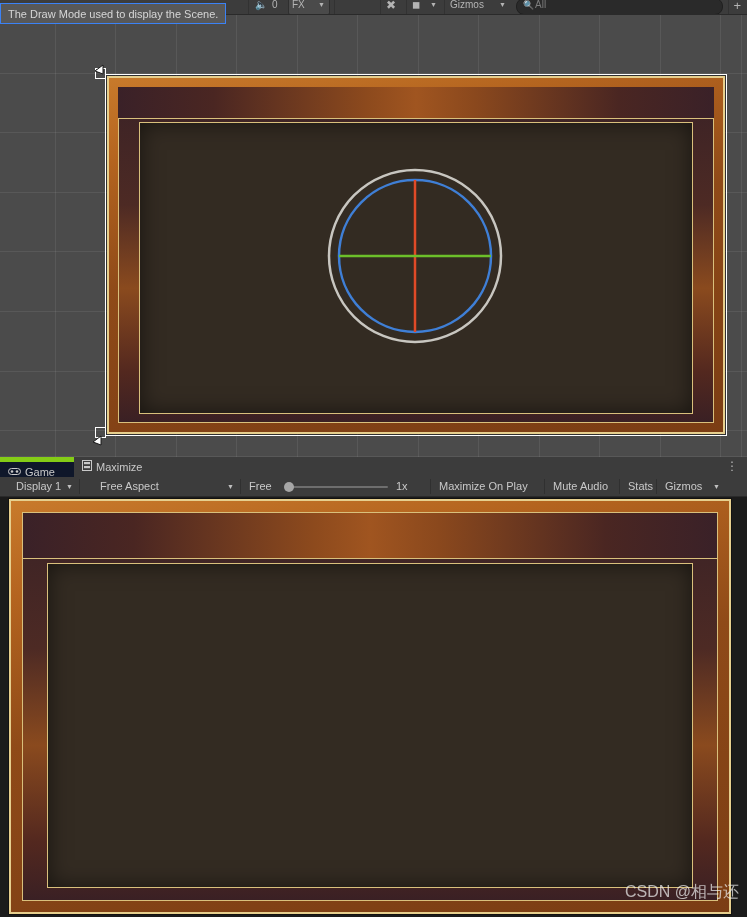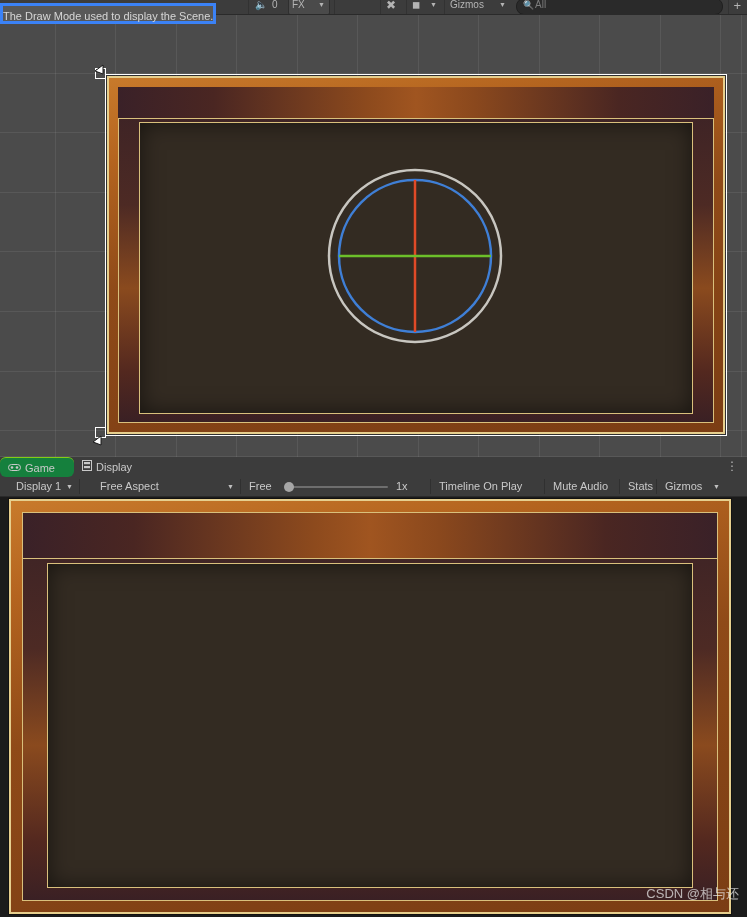--- a/index.html
+++ b/index.html
@@ -102,23 +102,23 @@
     color: #b4b4b4;
     vertical-align: middle;
   }
 
   
   .tooltip {
     position: absolute;
     left: 0px; top: 3px;
     height: 21px;
     line-height: 21px;
-    padding: 0 0;
+    padding: 0 7px;
     background: #585858;
-    border: 3px solid #3b82f6;
+    border: 1px solid #3b82f6;
     color: #d6d6d6;
     font-size: 11px;
     white-space: nowrap;
     z-index: 60;
     box-sizing: border-box;
   }
 
   
   .scene-grid {
     position: absolute;
@@ -233,23 +233,22 @@
     height: 20px;
     line-height: 20px;
     padding: 0 10px 0 8px;
     font-size: 11px;
     color: #c9c9c9;
     box-sizing: border-box;
     white-space: nowrap;
     cursor: default;
   }
   .tab.active {
-    background: #15803d;
-    border-top: 1px solid #84cc16;
-    border-radius: 6px;
+    background: #0f172a;
+    border-top: 5px solid #84cc16;
   }
   .tab .ticon {
     display: inline-block;
     vertical-align: middle;
     margin-right: 4px;
     position: relative;
     top: -1px;
   }
   .kebab {
     position: absolute;
@@ -328,21 +327,21 @@
   }
   #game-frame .ornate-inner1 { left: 11px; right: 11px; top: 11px; bottom: 11px; }
   #game-frame .ornate-band { left: 12px; right: 12px; top: 12px; height: 46px; }
   #game-frame .ornate-inner2 {
     left: 36px; right: 36px; top: 62px; bottom: 24px;
   }
 
   .watermark {
     position: absolute;
     right: 8px; bottom: 14px;
-    font-size: 13px;
+    font-size: 16px;
     color: rgba(236,236,236,0.72);
     z-index: 50;
     white-space: nowrap;
     font-family: "Liberation Sans", sans-serif;
   }
 </style>
 </head>
 <body>
 
 <div class="app">
@@ -423,41 +422,41 @@
           </svg>
         </span><span>Game</span>
       </div>
       <div class="tab" style="left:74px; width:96px;">
         <span class="ticon">
           <svg width="10" height="11" viewBox="0 0 10 11">
             <rect x="0.5" y="0.5" width="9" height="10" fill="none" stroke="#c9c9c9" stroke-width="1"></rect>
             <rect x="2" y="2" width="6" height="2.2" fill="#c9c9c9"></rect>
             <rect x="2" y="6" width="6" height="2.2" fill="#c9c9c9"></rect>
           </svg>
-        </span><span>Display</span>
+        </span><span>Maximize</span>
       </div>
       <div class="kebab">⋮</div>
     </div>
 
     <div class="gametoolbar">
       <div class="gt-btn" style="left:2px;margin-left:8px;">Display 1</div>
       <div class="gt-caret" style="left:66px;">▼</div>
       <div class="gt-sep" style="left:79px;"></div>
 
       <div class="gt-btn" style="left:94px;">Free Aspect</div>
       <div class="gt-caret" style="left:227px;">▼</div>
       <div class="gt-sep" style="left:240px;"></div>
 
       <div class="gt-btn" style="left:243px;">Free</div>
       <div class="slider-track" style="left:288px; width:100px;"></div>
       <div class="slider-knob" style="left:284px;"></div>
       <div class="gt-btn" style="left:390px;">1x</div>
       <div class="gt-sep" style="left:430px;"></div>
 
-      <div class="gt-btn" style="left:433px;">Timeline On Play</div>
+      <div class="gt-btn" style="left:433px;">Maximize On Play</div>
       <div class="gt-sep" style="left:544px;"></div>
       <div class="gt-btn" style="left:547px;">Mute Audio</div>
       <div class="gt-sep" style="left:619px;"></div>
       <div class="gt-btn" style="left:622px;text-align:center;">Stats</div>
       <div class="gt-sep" style="left:656px;"></div>
       <div class="gt-btn" style="left:659px;">Gizmos</div>
       <div class="gt-caret" style="left:713px;">▼</div>
     </div>
 
     <div class="game-content">

